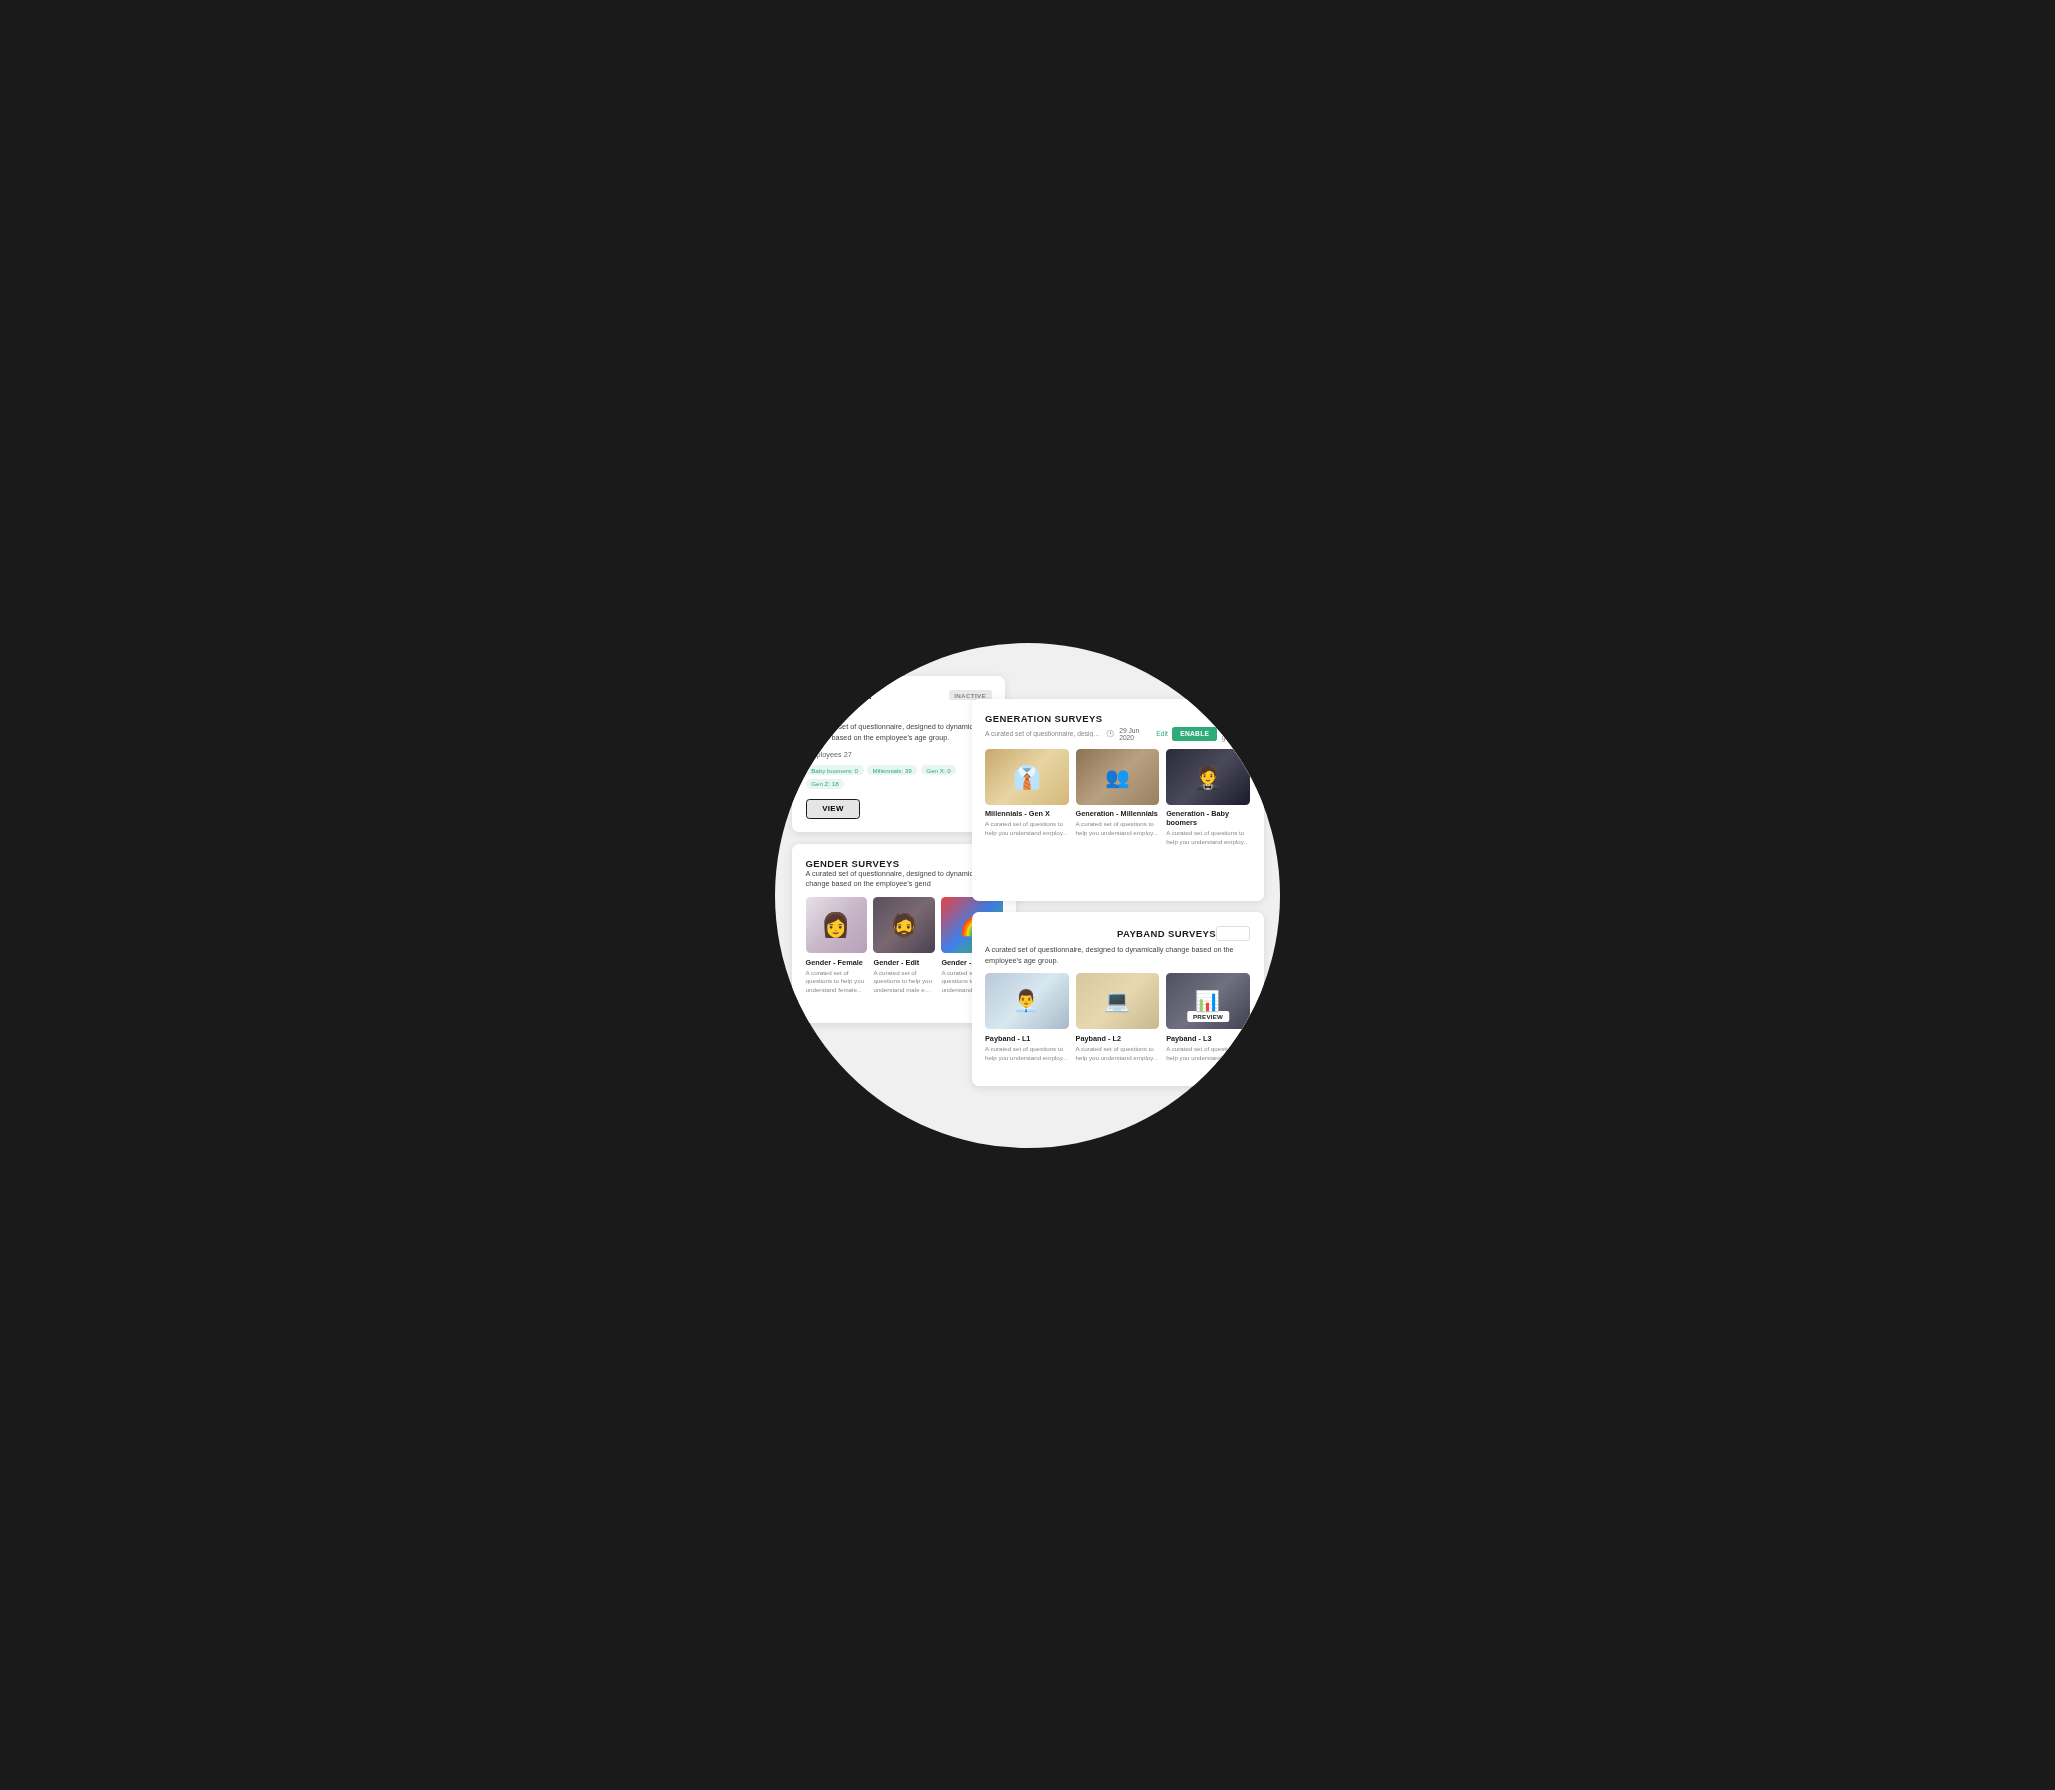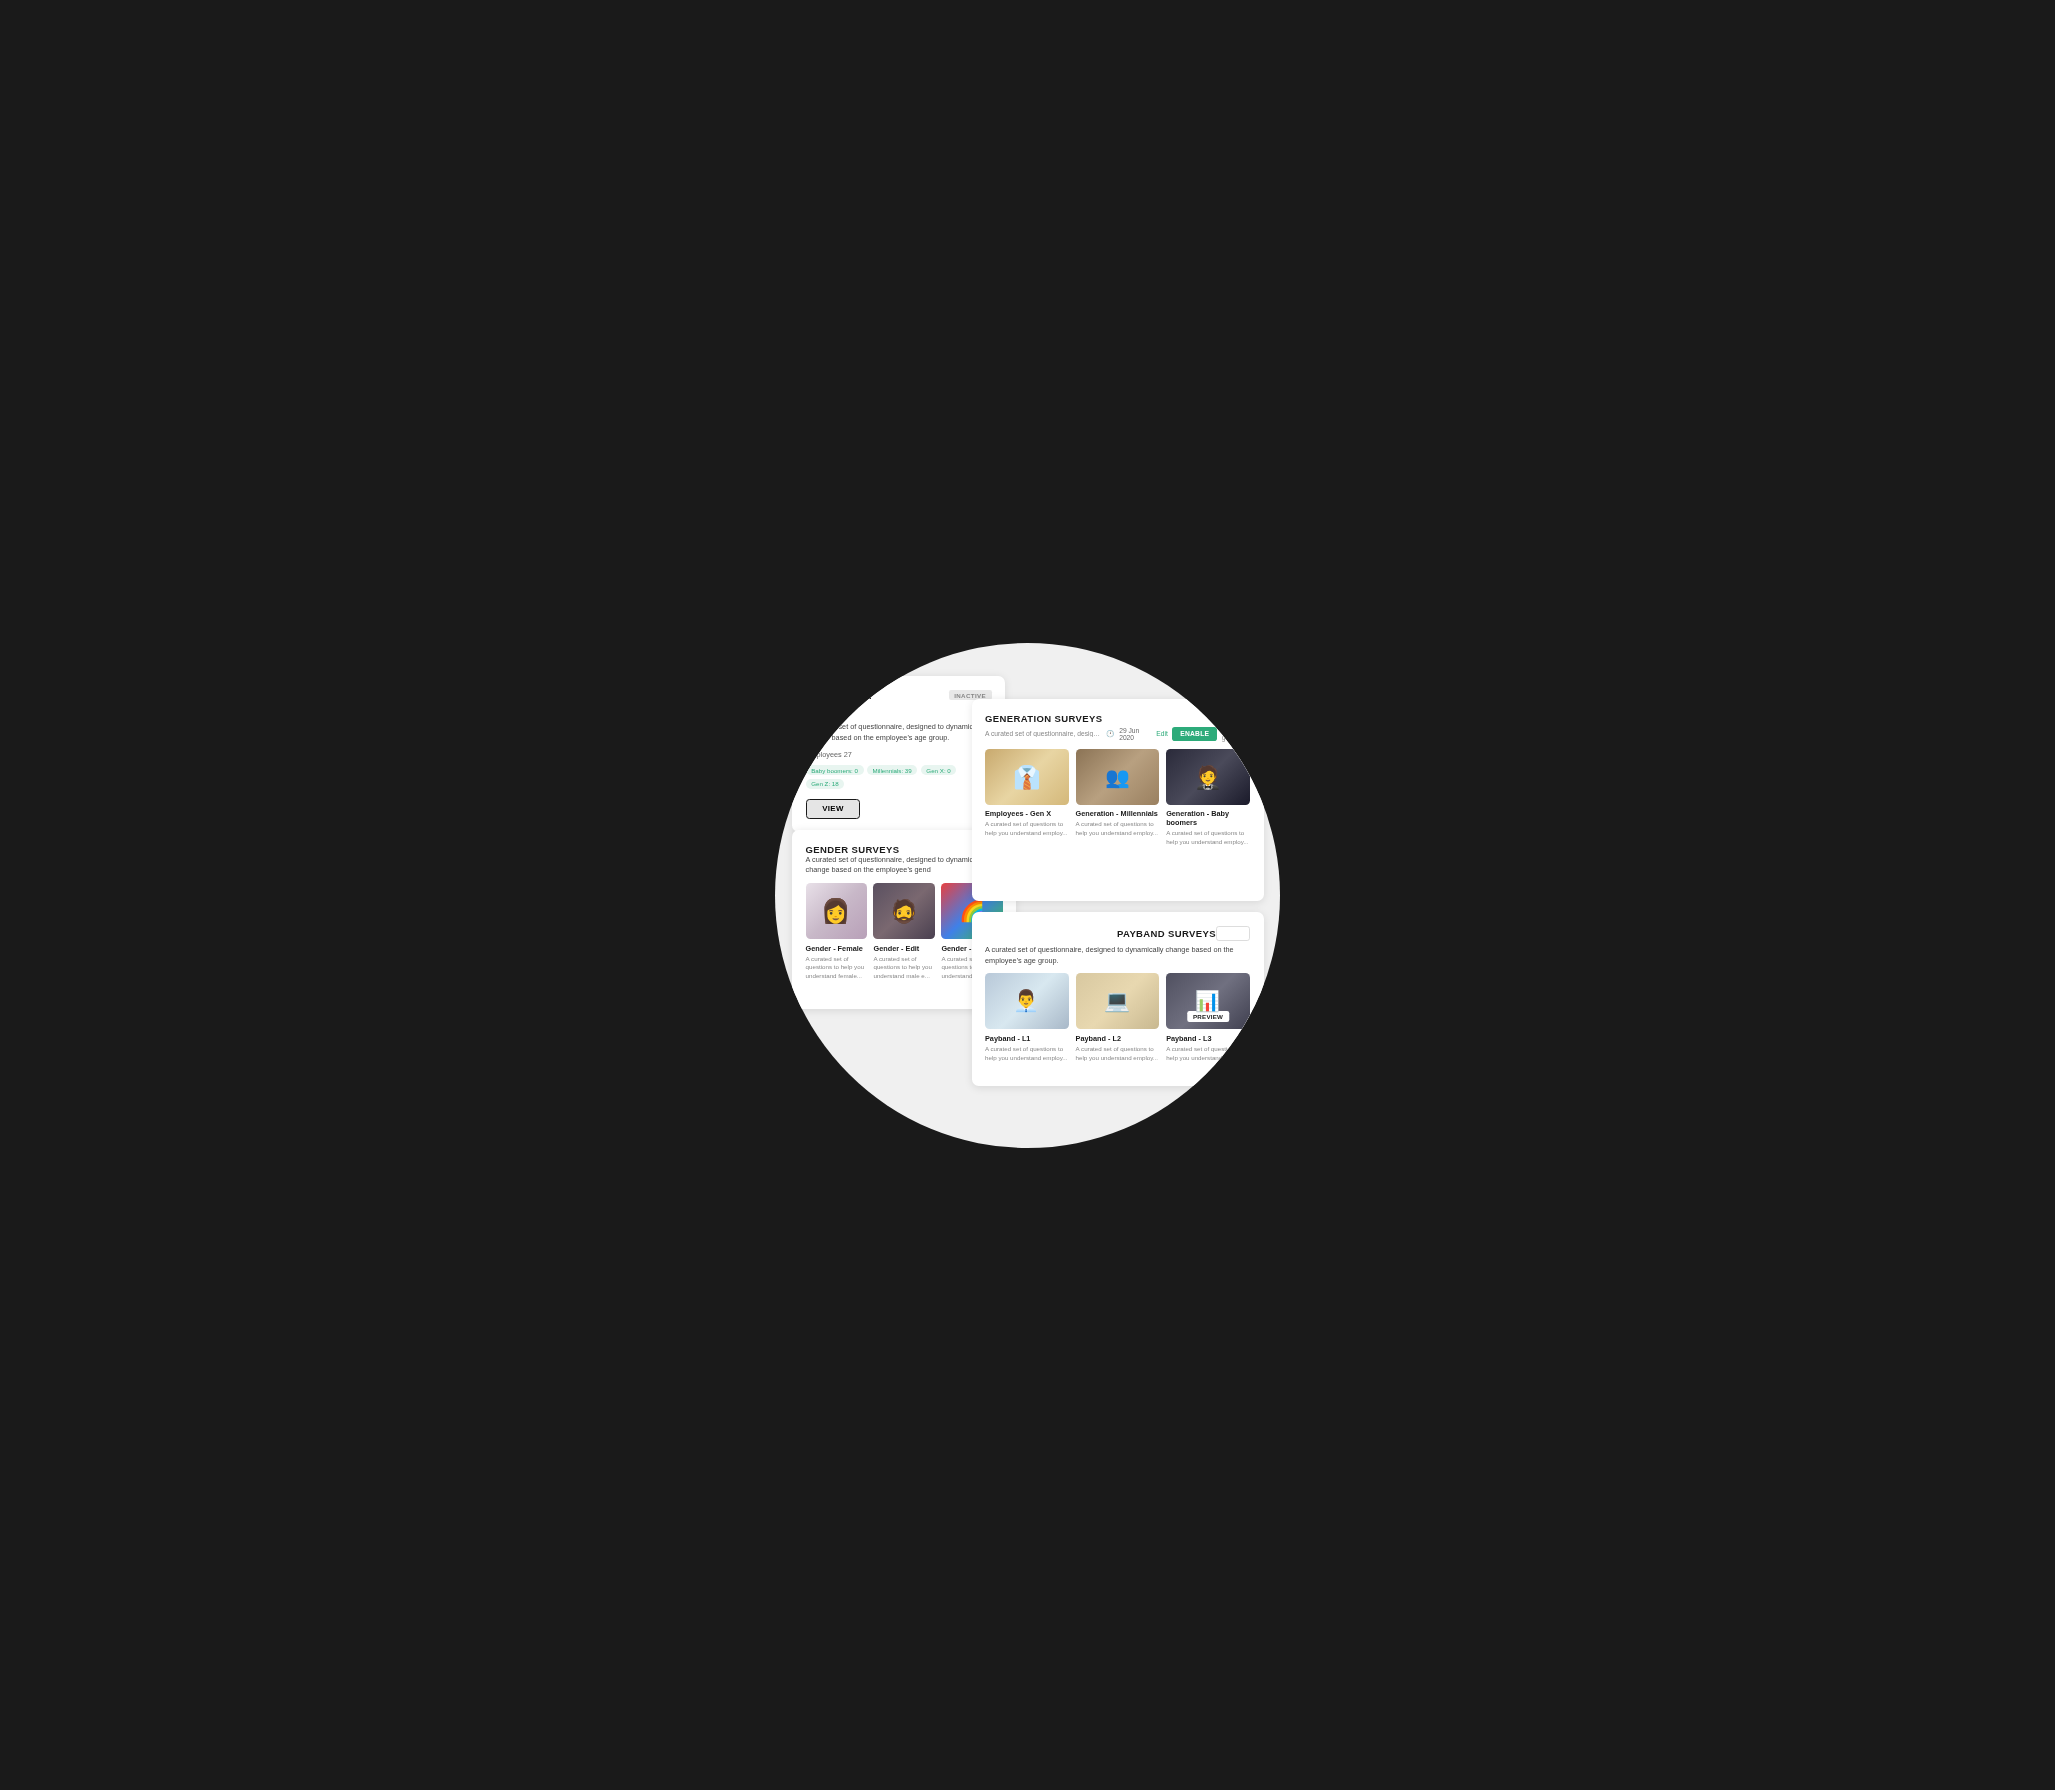--- a/index.html
+++ b/index.html
@@ -99,21 +99,21 @@
       font-weight: 700;
       letter-spacing: 0.04em;
       padding: 4.5px 15.7px;
       border-radius: 3.4px;
       cursor: pointer;
       text-transform: uppercase;
     }
 
     
     .gender-card {
-      top: 165px;
+      top: 179px;
       left: 5.6px;
       width: 224px;
       min-height: 179px;
       padding-bottom: 8px;
     }
 
     
     .gen-surveys-card {
       top: 34px;
       left: 185px;
@@ -408,21 +408,21 @@
         <span class="meta-desc">A curated set of questionnaire, designed to c</span>
         <span class="clock-icon">🕐</span>
         <span style="font-size:6.7px;color:#666;">29 Jun 2020</span>
         <a class="edit-link">Edit</a>
         <button class="enable-btn">ENABLE</button>
         <span class="more-label">age group.</span>
       </div>
       <div class="survey-grid">
         <div class="survey-item">
           <div class="survey-img img-genx"></div>
-          <div class="survey-name">Employees - Gen X</div>
+          <div class="survey-name">Millennials - Gen X</div>
           <div class="survey-desc">A curated set of questions to help you understand employ...</div>
         </div>
         <div class="survey-item">
           <div class="survey-img img-millennials"></div>
           <div class="survey-name">Generation - Millennials</div>
           <div class="survey-desc">A curated set of questions to help you understand employ...</div>
         </div>
         <div class="survey-item">
           <div class="survey-img img-boomers"></div>
           <div class="survey-name">Generation - Baby boomers</div>

